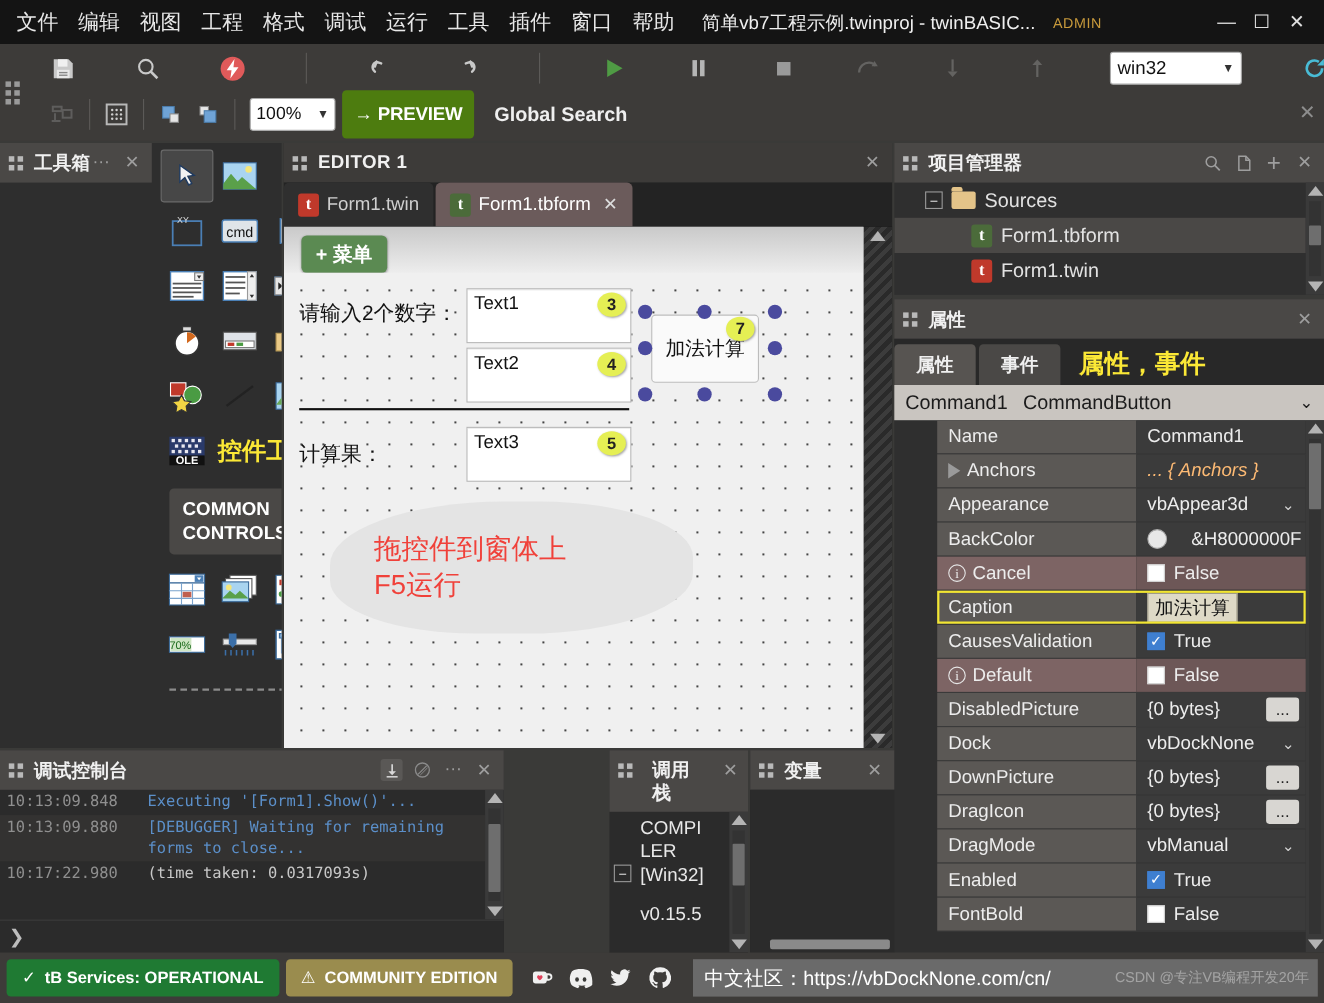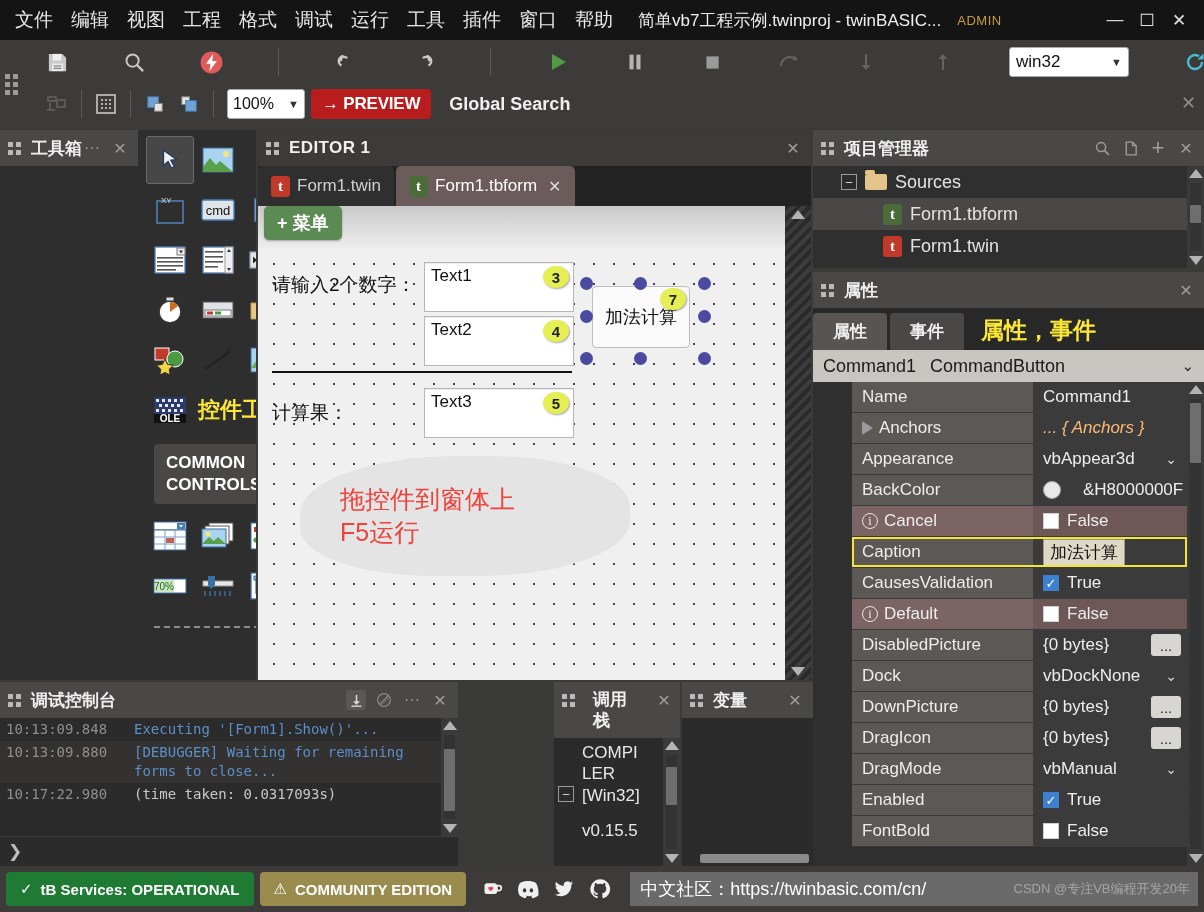--- a/index.html
+++ b/index.html
@@ -73,22 +73,22 @@
   .combo-build .cv { flex: 1; }
   .combo-zoom {
     width: 78px; height: 30px; background: #fff; color: #111;
     border: 1px solid #aaa; border-radius: 3px;
     display: flex; align-items: center; padding: 0 5px;
     font-size: 16px; margin: 0 6px;
   }
   .combo-zoom .cv { flex: 1; }
   .caret { font-size: 11px; color: #333; margin-left: 2px; }
   .preview-btn {
-    background: #b91c1c; color: #fff; border-radius: 4px;
-    height: 30px; padding: 0 11px; display: flex; align-items: center;
+    background: #4d7c0f; color: #fff; border-radius: 4px;
+    height: 44px; padding: 0 11px; display: flex; align-items: center;
     font-size: 17px; font-weight: 600; letter-spacing: -.2px; cursor: default;
   }
   .global-search { font-size: 18px; font-weight: 700; color: #efefef; margin-left: 18px; white-space: nowrap;}
   .tb-close-x {
     position: absolute; right: 8px; top: 52px; font-size: 18px; color: #8d8d8d;
   }
 
   
   .panel-head {
     height: 36px; background: #4a4846;
@@ -162,21 +162,21 @@
   .tlogo.red { background: #c0392b; }
   .tlogo.green { background: #4b6b3a; }
 
   .designer-wrap { flex:1; display:flex; overflow:hidden; background:#111; }
   .designer {
     flex: 1; position: relative; background: #f2f2f2; overflow: hidden;
   }
   .menu-strip {
     height: 42px;
     background: linear-gradient(#c9c9c9,#ededed);
-    display: flex; align-items: flex-start; padding-left: 6px;
+    display: flex; align-items: flex-end; padding-left: 16px;
   }
   .menu-add {
     background: #5b8a52; color: #fff; border-radius: 5px;
     padding: 5px 13px; font-size: 18px; font-weight: 700;
     box-shadow: 0 1px 2px rgba(0,0,0,.3);
   }
   .form-canvas {
     position: absolute; left: 0; top: 42px; right: 0; bottom: 0;
     background-color: #f0f0f0;
     background-image: radial-gradient(#444 1px, transparent 1px);
@@ -1450,18 +1450,18 @@
             <path fill="#efefef" d="M23 4.8c-.8.4-1.7.7-2.6.8a4.6 4.6 0 0 0 2-2.5c-.9.5-1.9.9-2.9 1.1a4.5 4.5 0 0 0-7.7 4.1A12.9 12.9 0 0 1 2.5 3.6a4.5 4.5 0 0 0 1.4 6 4.4 4.4 0 0 1-2-.6 4.5 4.5 0 0 0 3.6 4.5 4.6 4.6 0 0 1-2 .1 4.5 4.5 0 0 0 4.2 3.1A9 9 0 0 1 1 18.6a12.8 12.8 0 0 0 6.9 2c8.3 0 12.9-6.9 12.9-12.9v-.6c.9-.6 1.6-1.4 2.2-2.3z"></path>
           </svg>
       </div>
       <div class="sb-ic">
         <svg width="22" height="22" viewBox="0 0 24 24">
             <path fill="#efefef" d="M12 1.5A10.5 10.5 0 0 0 8.7 22c.5.1.7-.2.7-.5v-2c-2.9.6-3.5-1.3-3.5-1.3-.5-1.2-1.2-1.5-1.2-1.5-.9-.7.1-.7.1-.7 1 .1 1.6 1.1 1.6 1.1.9 1.6 2.4 1.1 3 .9.1-.7.4-1.1.7-1.4-2.3-.3-4.8-1.2-4.8-5.2 0-1.2.4-2.1 1.1-2.9-.1-.3-.5-1.4.1-2.9 0 0 .9-.3 2.9 1.1a10 10 0 0 1 5.3 0c2-1.4 2.9-1.1 2.9-1.1.6 1.5.2 2.6.1 2.9.7.8 1.1 1.7 1.1 2.9 0 4-2.5 4.9-4.8 5.2.4.3.7 1 .7 2v3c0 .3.2.6.7.5A10.5 10.5 0 0 0 12 1.5z"></path>
           </svg>
       </div>
     </div>
     <div class="sb-link">
-      <span>中文社区：https://twinbasic.com/cn/</span>
+      <span>中文社区：https://vbDockNone.com/cn/</span>
       <span class="watermark">CSDN @专注VB编程开发20年</span>
     </div>
   </div>
 
 </div>
 
 </body></html>

